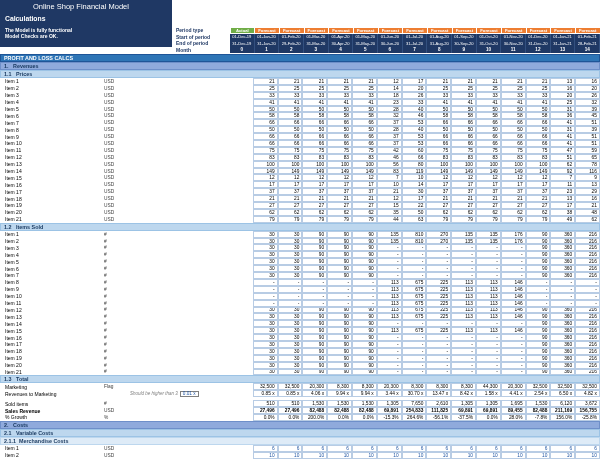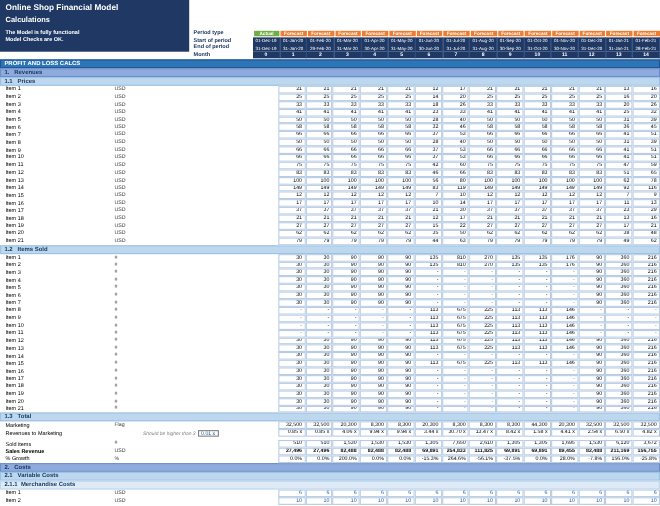--- a/index.html
+++ b/index.html
@@ -1,20 +1,20 @@
 <!DOCTYPE html>
 <html><head>
 <meta charset="utf-8">
 <style>
   html,body{margin:0;padding:0;width:600px;height:460px;overflow:hidden;background:#fff;
     font-family:"Liberation Sans",sans-serif;}
   *{box-sizing:border-box;}
   .topzone{position:relative;height:54px;}
   .title-block{position:absolute;left:0;top:0;width:172px;height:47px;background:#1F3864;color:#fff;padding:3px 5px;}
-  .title{font-size:7.5px;font-weight:bold;line-height:8px;}
+  .title{font-size:7.5px;font-weight:normal;line-height:8px;margin-left:28px;}
   .subtitle{font-size:6.8px;font-weight:bold;margin-top:4px;}
   .status{margin-top:5px;font-size:5px;line-height:6.2px;font-weight:bold;}
   .period-grid{position:absolute;left:176px;top:27px;width:424px;}
   .prow{display:flex;height:6.5px;}
   .plabel{width:54px;font-size:5px;font-weight:bold;color:#1F3864;display:flex;align-items:center;}
   .chip{flex:1 1 0;margin:.5px;color:#fff;font-size:4.2px;font-weight:bold;display:flex;align-items:center;justify-content:center;}
   .chip-actual{background:#70AD47;}
   .chip-forecast{background:#ED7D31;}
   .pdate{flex:1 1 0;background:#1F3864;color:#fff;font-size:4.1px;display:flex;align-items:center;justify-content:center;border-right:.5px solid #33507F;}
   .pmonth{flex:1 1 0;background:#1F3864;color:#fff;font-size:4.6px;font-weight:bold;display:flex;align-items:center;justify-content:center;border-right:.5px solid #33507F;}

